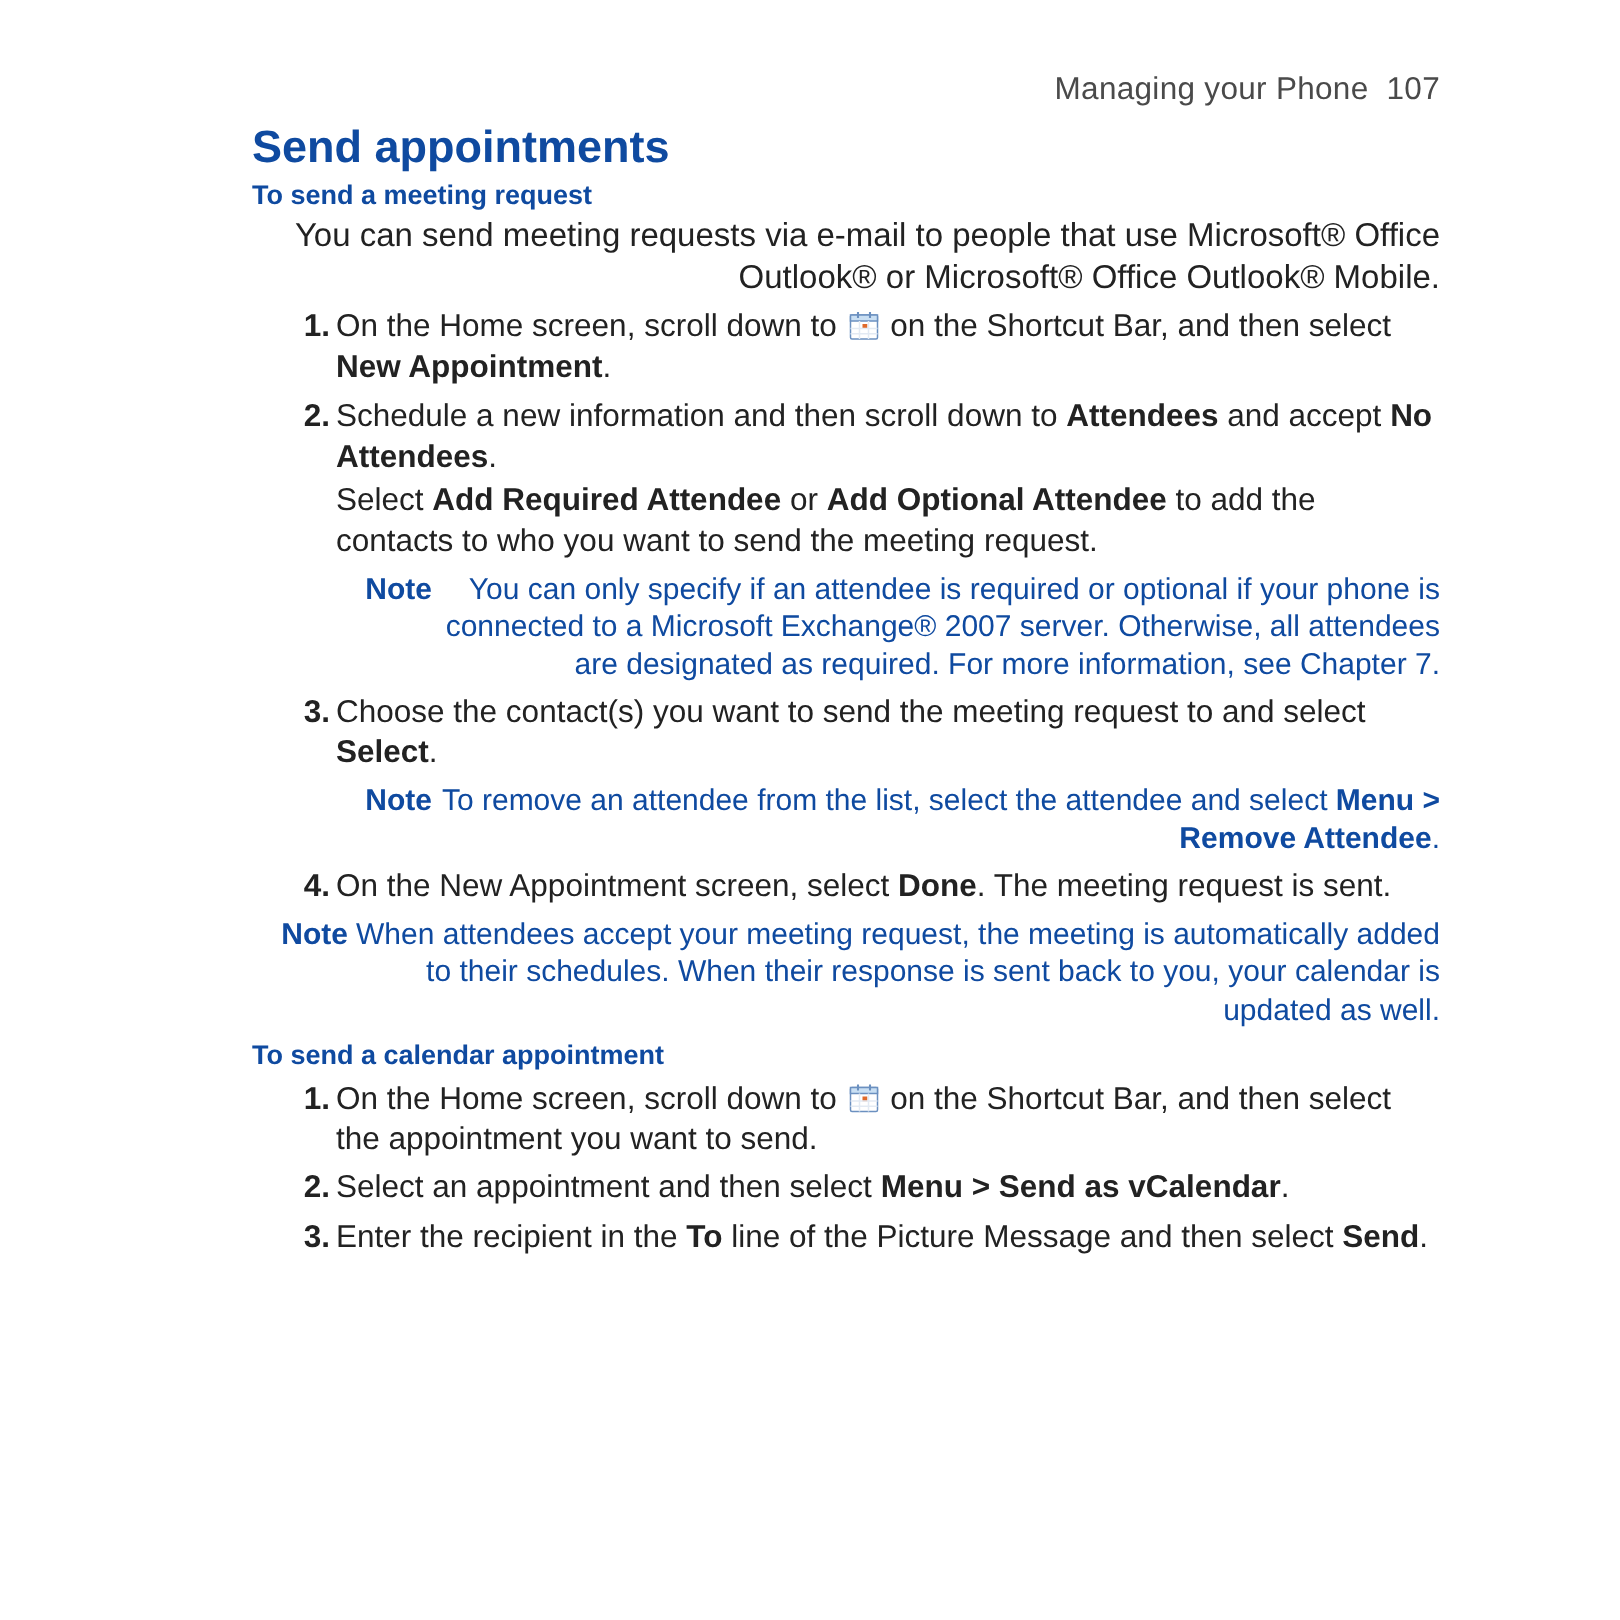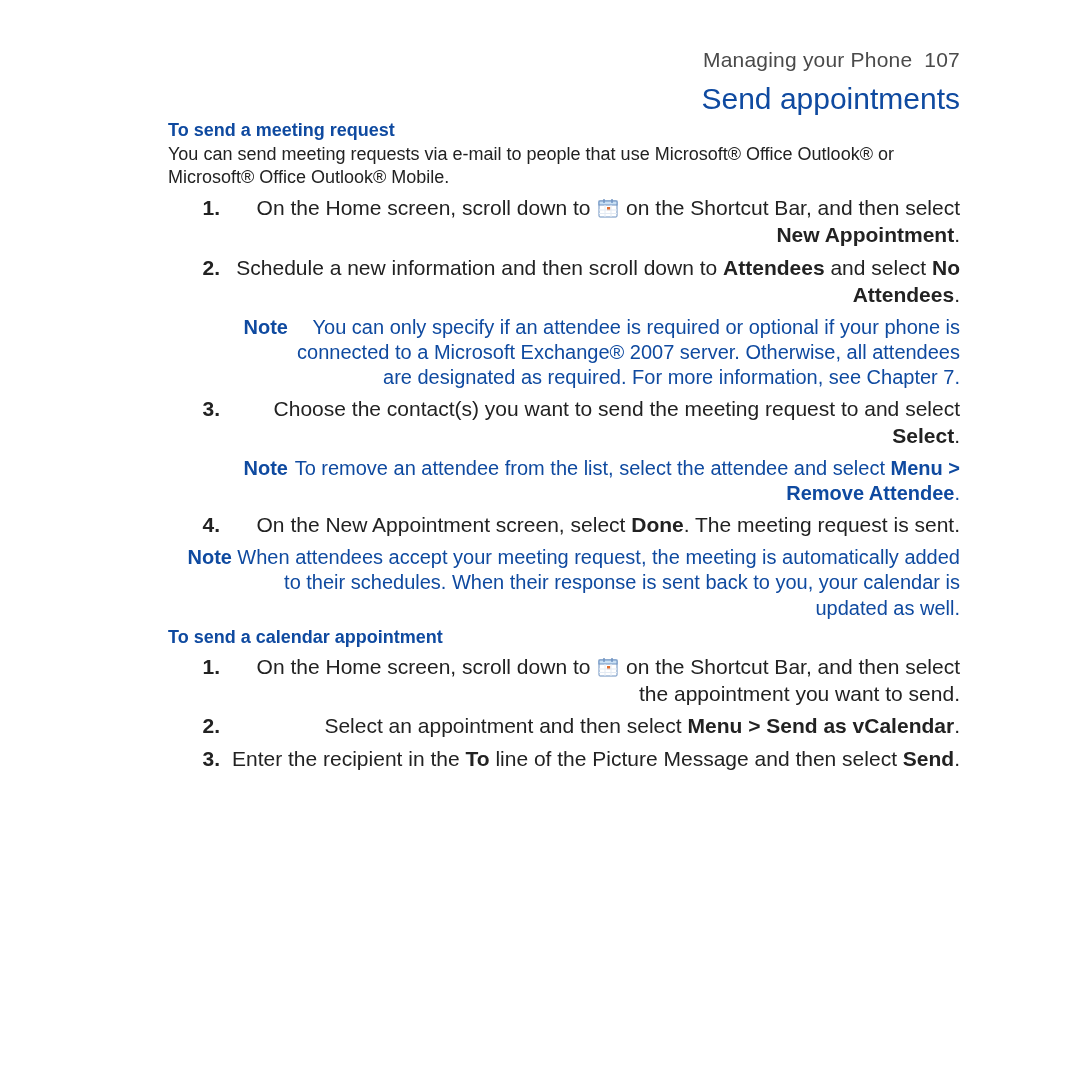--- a/index.html
+++ b/index.html
@@ -22,34 +22,34 @@
     text-align: right;
     font-size: 21px;
     color: #4a4a4a;
     margin-bottom: 10px;
     letter-spacing: 0.2px;
   }
   .running-head .pn { margin-left: 6px; }
   h1.section-title {
     margin: 0 0 2px 0;
     font-size: 30px;
-    font-weight: 400;
+    font-weight: 700;
     color: #0f4aa0;
-    text-align: right;
   }
   h2.sub-title {
     margin: 4px 0 2px 0;
     font-size: 18px;
     font-weight: 700;
     color: #0f4aa0;
   }
   p.body {
     margin: 2px 0 6px 0;
-    font-size: 18px;
+    font-size: 22px;
     line-height: 1.28;
+    text-align: right;
   }
   ol.steps {
     list-style: none;
     margin: 2px 0 4px 0;
     padding: 0;
   }
   ol.steps > li {
     position: relative;
     padding-left: 32px;
     margin: 6px 0 6px 24px;
@@ -57,21 +57,21 @@
     line-height: 1.28;
   }
   ol.steps > li .num {
     position: absolute;
     left: 0;
     top: 0;
     font-weight: 700;
     width: 28px;
     text-align: right;
   }
-  ol.steps > li .step-body { display: block; text-align: right; }
+  ol.steps > li .step-body { display: block; }
   .extra-para { margin-top: 2px; display: block; }
   strong, b { font-weight: 700; }
   .note-row {
     display: flex;
     align-items: flex-start;
     margin: 6px 0 6px 56px;
     font-size: 20px;
     line-height: 1.26;
     color: #0f4aa0;
     text-align: right;
@@ -125,21 +125,24 @@
           </svg>
         </span>
         <span> on the Shortcut Bar, and then select </span>
         <b>New Appointment</b><span>.</span>
       </span>
     </li>
 
     <li>
       <span class="num">2.</span>
       <span class="step-body">
-        <span>Schedule a new information and then scroll down to </span><b>Attendees</b><span> and select </span><b>No Attendees</b><span>.</span>
+        <span>Schedule a new information and then scroll down to </span><b>Attendees</b><span> and accept </span><b>No Attendees</b><span>.</span>
+        <span class="extra-para">
+          <span>Select </span><b>Add Required Attendee</b><span> or </span><b>Add Optional Attendee</b><span> to add the contacts to who you want to send the meeting request.</span>
+        </span>
       </span>
     </li>
   </ol>
 
   <div class="note-row">
     <div class="note-label">Note</div>
     <div class="note-text">You can only specify if an attendee is required or optional if your phone is connected to a Microsoft Exchange® 2007 server. Otherwise, all attendees are designated as required. For more information, see Chapter 7.</div>
   </div>
 
   <ol class="steps">

